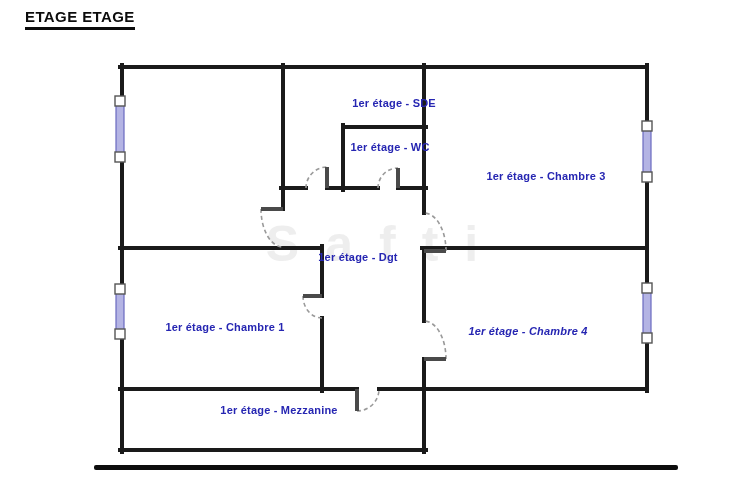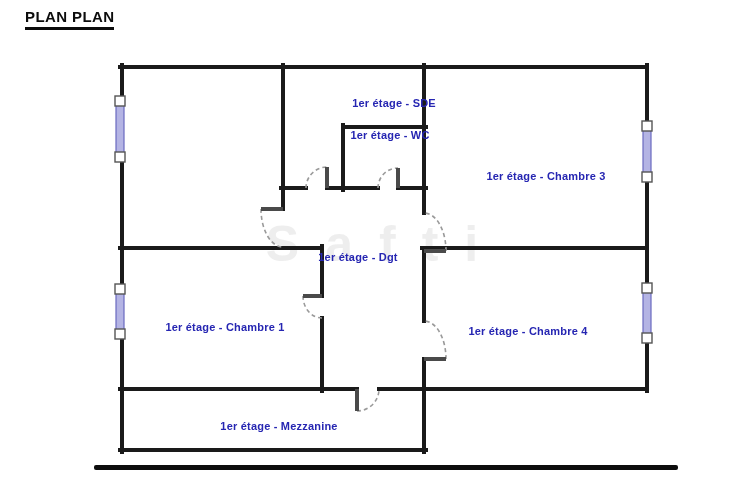--- a/index.html
+++ b/index.html
@@ -48,21 +48,21 @@
     position:absolute;left:94px;top:465px;
     width:584px;height:5px;background:#0d0d0d;
     border-radius:2px;
   }
 </style>
 </head>
 <body>
 
 <div class="stage">
 
-  <div class="page-title">PLAN PLAN</div>
+  <div class="page-title">ETAGE ETAGE</div>
 
   <div class="watermark">Safti</div>
 
   <svg class="plan-svg" width="729" height="489" viewBox="0 0 729 489">
 
     <g stroke="var(--wall)" stroke-width="4" stroke-linecap="square" fill="none">
 
       <path d="M120 67 H647"></path>
       <path d="M122 65 V452"></path>
       <path d="M647 65 V391"></path>
@@ -124,21 +124,21 @@
       </g>
       <g>
         <rect x="643" y="288" width="8" height="46" fill="var(--window-fill)" stroke="var(--window-border)" stroke-width="1.2"></rect>
         <rect x="642" y="283" width="10" height="10" fill="#ffffff" stroke="#555" stroke-width="1.4"></rect>
         <rect x="642" y="333" width="10" height="10" fill="#ffffff" stroke="#555" stroke-width="1.4"></rect>
       </g>
     </g>
   </svg>
 
   <div class="room-label" style="left:354px;top:103px;margin-left:40px;">1er étage - SDE</div>
-  <div class="room-label" style="left:390px;top:135px;">1er étage - WC</div>
+  <div class="room-label" style="left:390px;top:147px;">1er étage - WC</div>
   <div class="room-label" style="left:546px;top:176px;">1er étage - Chambre 3</div>
   <div class="room-label" style="left:358px;top:243px;margin-top:14px;">1er étage - Dgt</div>
   <div class="room-label" style="left:225px;top:327px;">1er étage - Chambre 1</div>
-  <div class="room-label" style="left:528px;top:331px;">1er étage - Chambre 4</div>
-  <div class="room-label" style="left:279px;top:426px;">1er étage - Mezzanine</div>
+  <div class="room-label" style="left:528px;top:331px;font-style:italic;">1er étage - Chambre 4</div>
+  <div class="room-label" style="left:279px;top:410px;">1er étage - Mezzanine</div>
 
   <div class="bottom-rule"></div>
 </div>
 
 </body></html>

